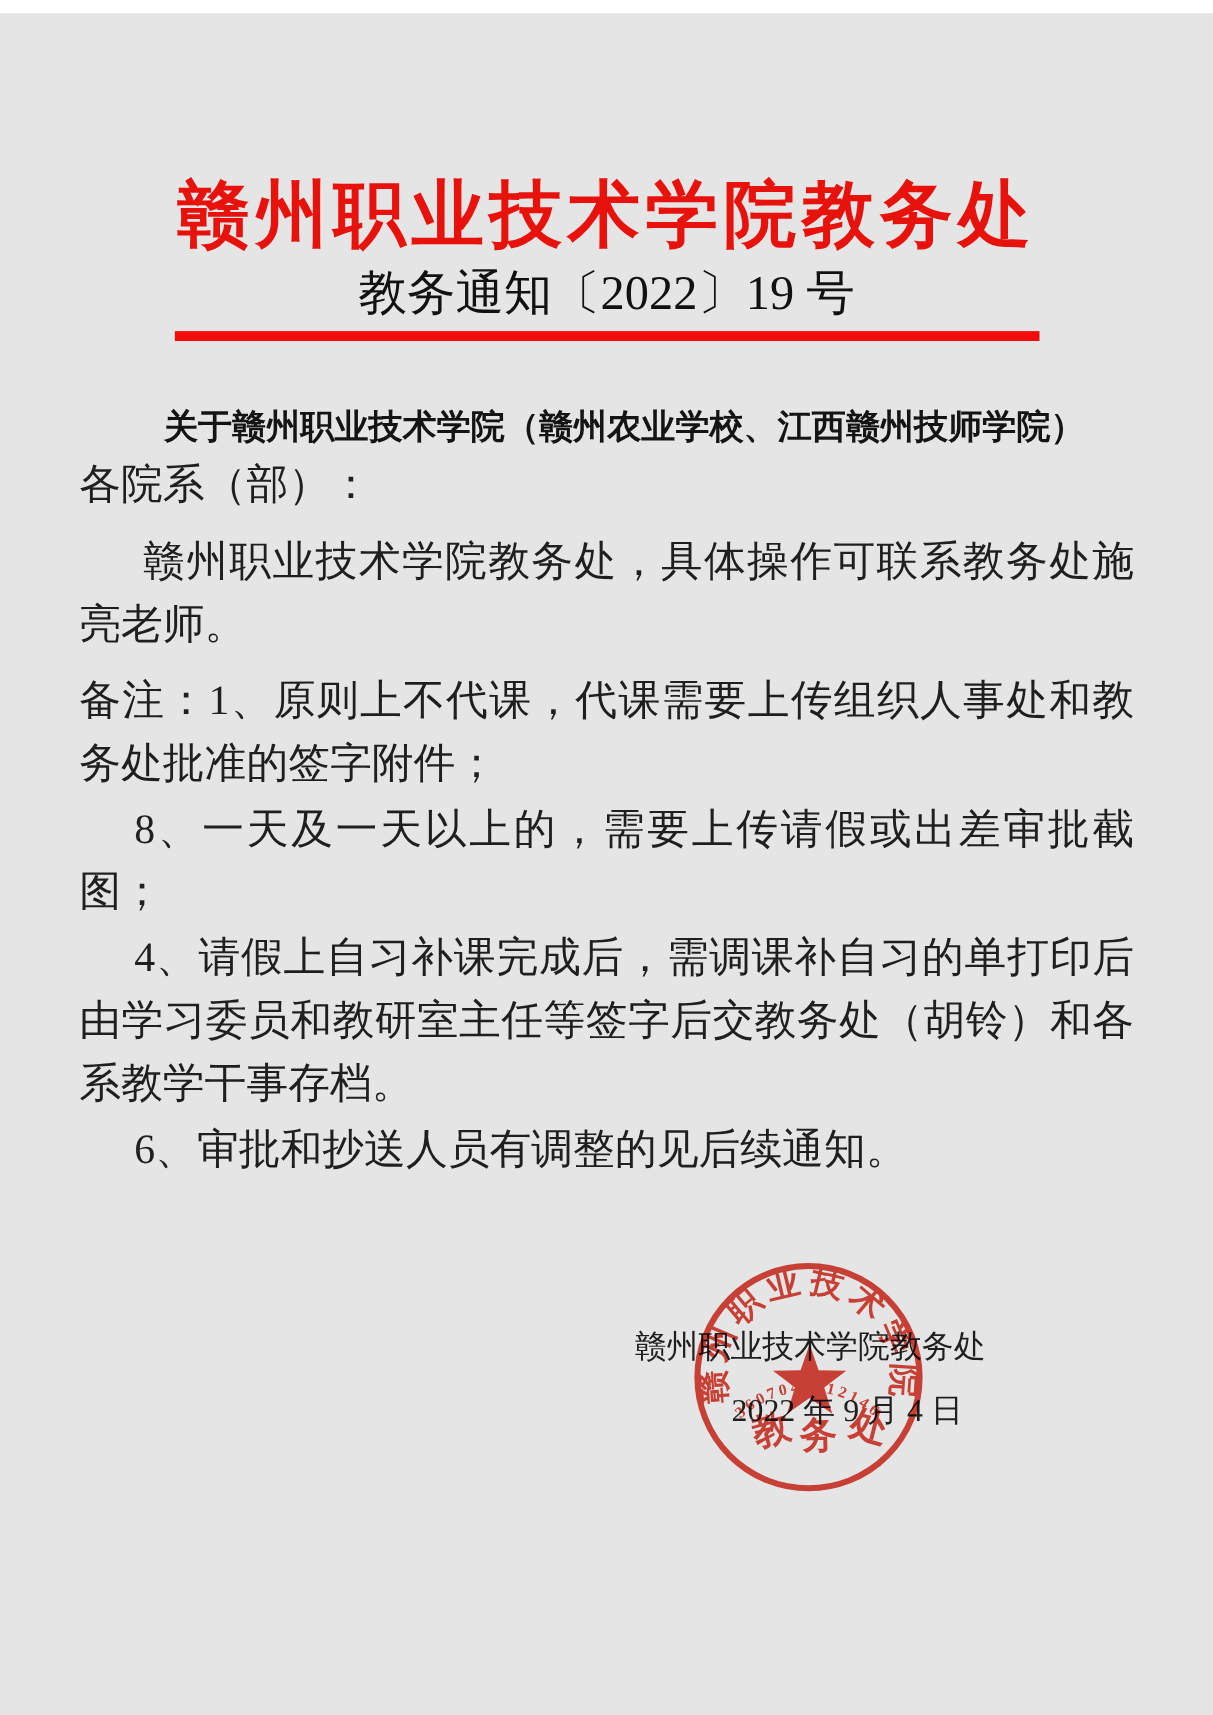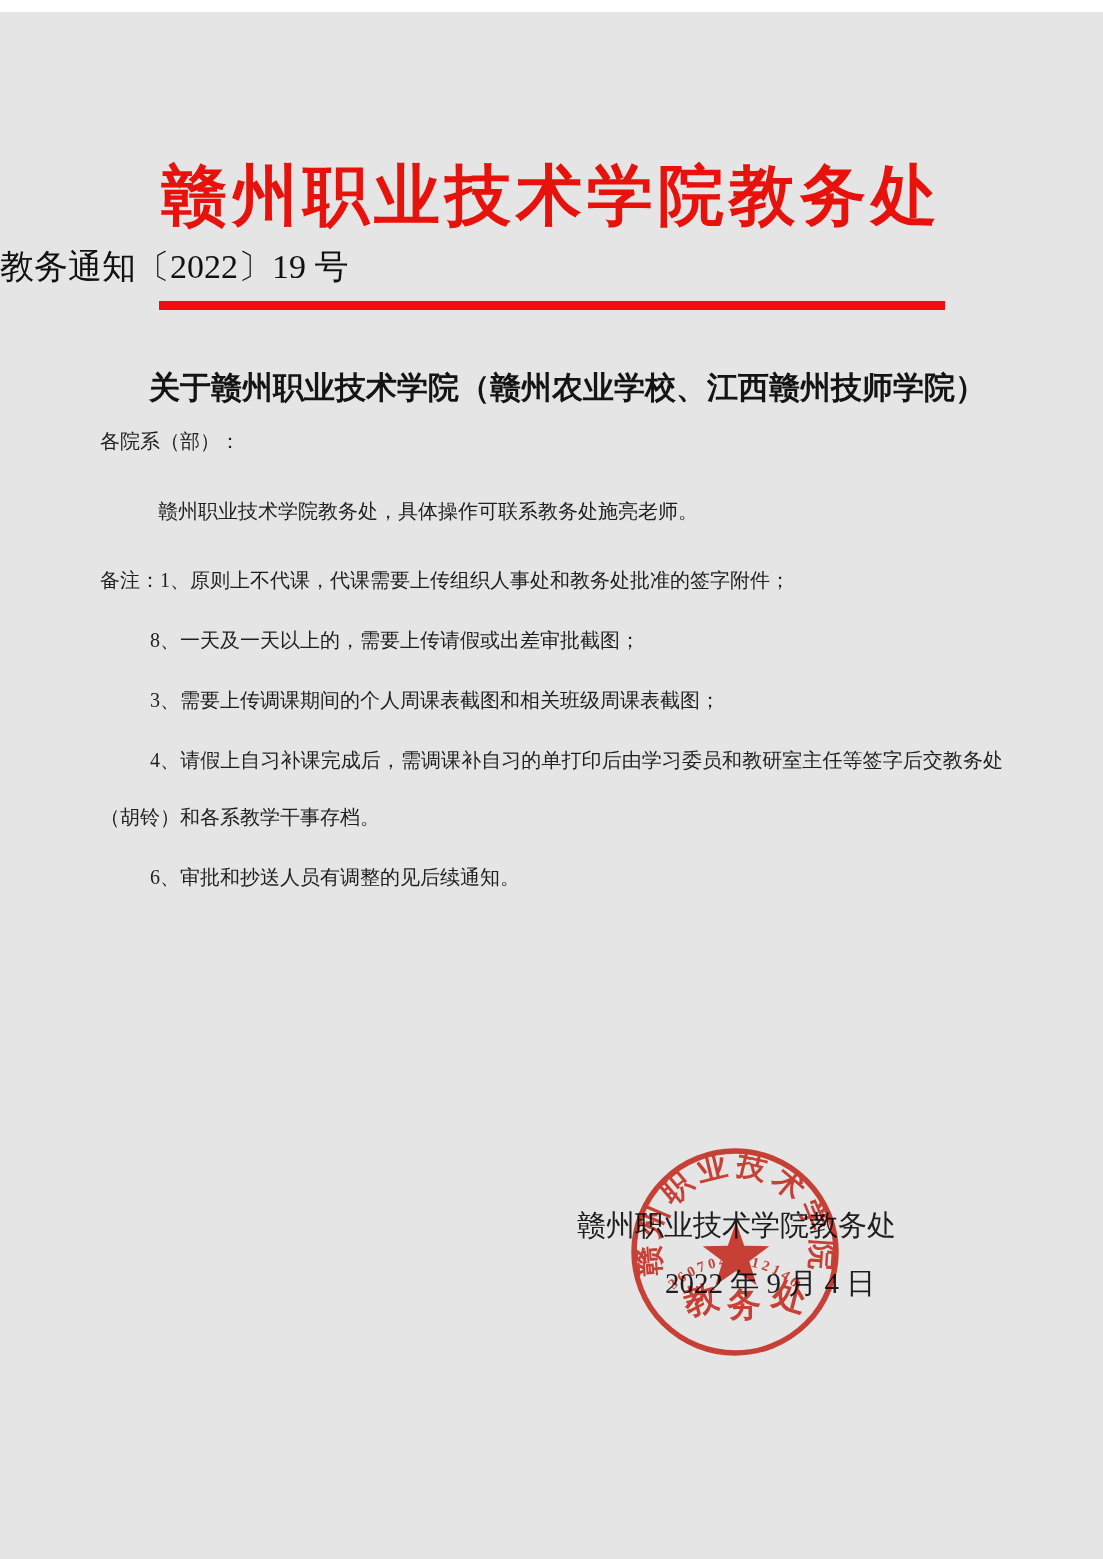--- a/index.html
+++ b/index.html
@@ -23,21 +23,22 @@
     text-align: center;
     font-size: 66px;
     font-weight: bold;
     letter-spacing: 5px;
     line-height: 1.16;
     color: #e8120d;
     font-family: "Liberation Serif", serif;
   }
   .doc-number {
     margin-top: 12px;
-    font-size: 34px;
+    text-align: center;
+    font-size: 44px;
     line-height: 40px;
     color: #111111;
     font-family: "Liberation Serif", serif;
   }
   .red-line {
     width: 786px;
     height: 9px;
     margin: 14px auto 0 auto;
     background: #f20d0d;
   }
@@ -47,22 +48,22 @@
     text-align: center;
     font-size: 31px;
     font-weight: bold;
     line-height: 60px;
     color: #141414;
     font-family: "Liberation Sans", sans-serif;
     padding-left: 32px;
   }
   
   .body {
-    padding: 0 100px;
-    font-size: 20px;
+    padding: 0 72px;
+    font-size: 38px;
     line-height: 57px;
     text-align: justify;
     text-justify: inter-character;
     color: #1f1f1f;
   }
   .salutation { margin-top: -5px; }
   .para   { margin: 13px 0 0 0; text-indent: 58px; }
   .note-first { margin: 12px 0 0 0; text-indent: 0; }
   .note   { margin: 3px 0 0 0; text-indent: 50px; }
   
@@ -111,21 +112,20 @@
 
   <div class="doc-title">
     <div>关于赣州职业技术学院（赣州农业学校、江西赣州技师学院）</div>
   </div>
 
   <div class="body">
     <div class="salutation">各院系（部）：</div>
     <p class="para">赣州职业技术学院教务处，具体操作可联系教务处施亮老师。</p>
     <p class="note-first">备注：1、原则上不代课，代课需要上传组织人事处和教务处批准的签字附件；</p>
     <p class="note">8、一天及一天以上的，需要上传请假或出差审批截图；</p>
-    <p class="note">3、需要上传调课期间的个人周课表截图和相关班级周课表截图；</p>
     <p class="note">4、请假上自习补课完成后，需调课补自习的单打印后由学习委员和教研室主任等签字后交教务处（胡铃）和各系教学干事存档。</p>
     <p class="note">6、审批和抄送人员有调整的见后续通知。</p>
   </div>
 
   <div class="signature-org">赣州职业技术学院教务处</div>
   <div class="signature-date">2022 年 9 月 4 日</div>
 
   <svg class="stamp" viewBox="0 0 214 214" xmlns="http://www.w3.org/2000/svg">
     <defs>
       <path id="ringTextPath" d="M 34.6 133.3 A 77 77 0 1 1 179.4 133.3" fill="none"></path>

